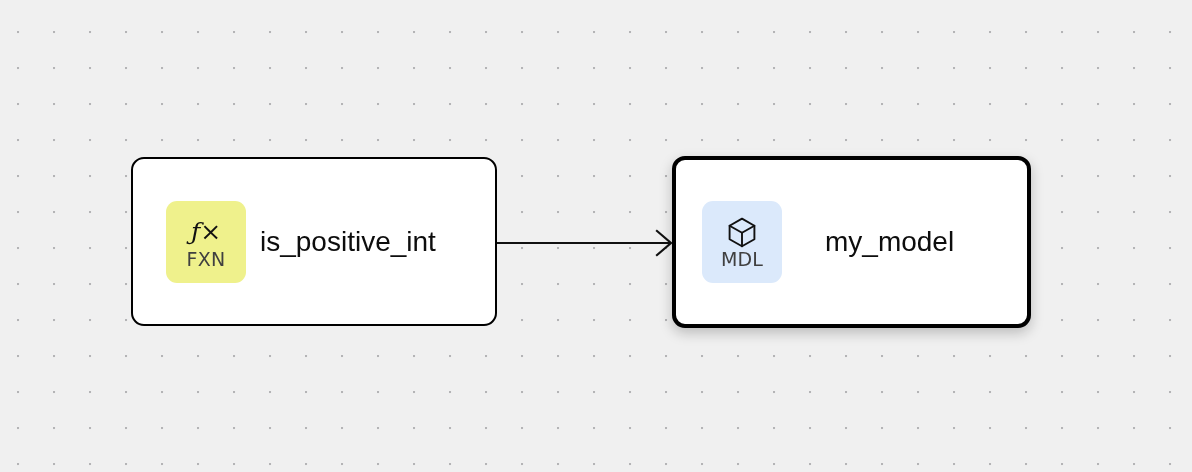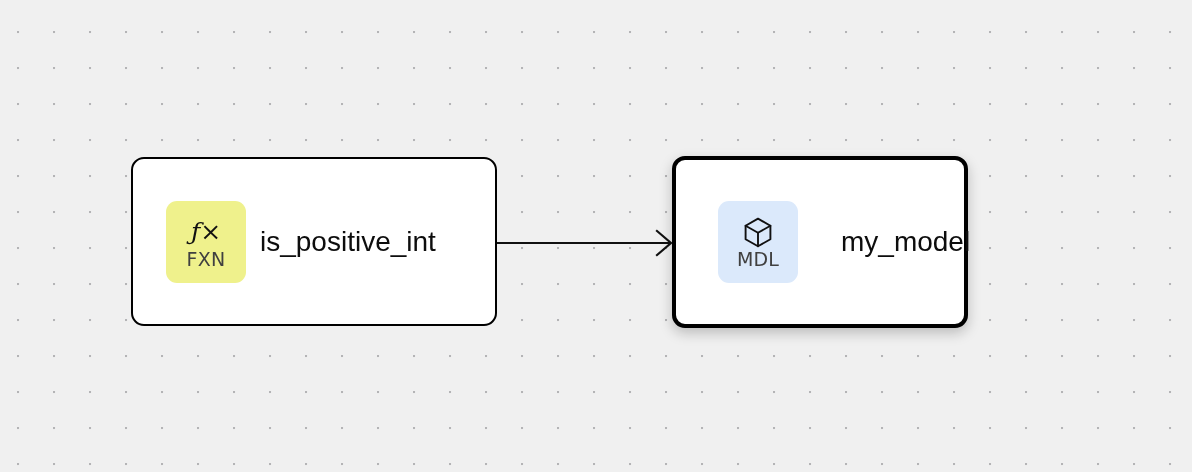--- a/index.html
+++ b/index.html
@@ -50,24 +50,24 @@
     top: 157px;
     width: 366px;
     height: 169px;
     border: 2px solid #000000;
     padding-left: 33px;
   }
 
   .node-mdl {
     left: 672px;
     top: 156px;
-    width: 296px;
+    width: 359px;
     height: 172px;
     border: 4px solid #000000;
-    padding-left: 42px;
+    padding-left: 26px;
     box-shadow: 0 5px 13px rgba(0,0,0,0.22);
   }
 
   
   .badge {
     box-sizing: border-box;
     width: 80px;
     height: 82px;
     border-radius: 11px;
     display: flex;

